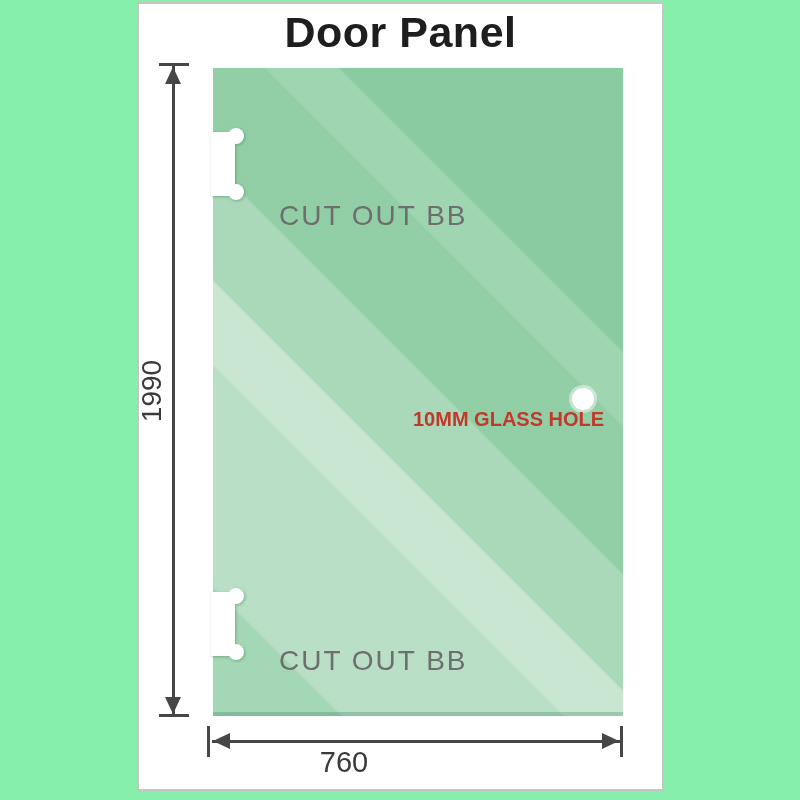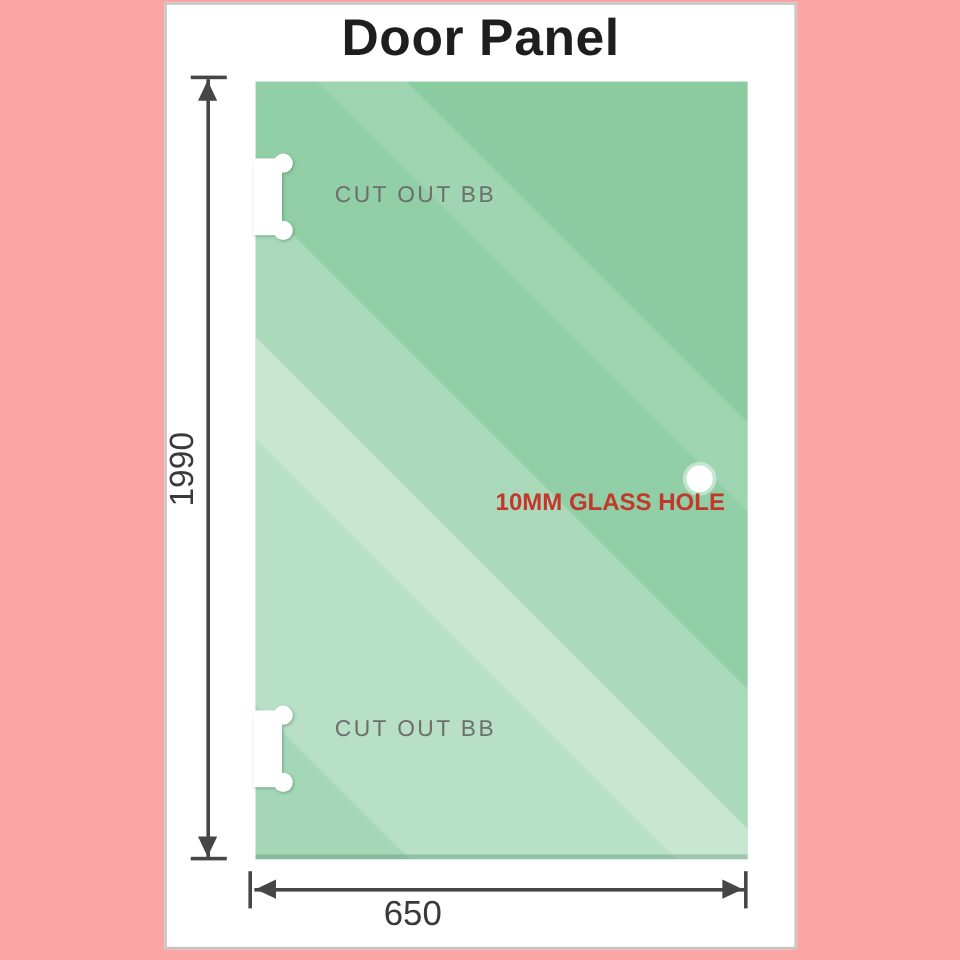--- a/index.html
+++ b/index.html
@@ -1,17 +1,17 @@
 <!DOCTYPE html>
 <html><head>
 <meta charset="utf-8">
 <style>
   html,body{margin:0;padding:0;background:#fff;}
   .stage{
-    position:relative;width:800px;height:800px;background:#fca5a5;
+    position:relative;width:800px;height:800px;background:#86efac;
     font-family:"Liberation Sans",sans-serif;overflow:hidden;
   }
   
   .frame{
     position:absolute;left:137px;top:2px;width:527px;height:789px;
     background:#ffffff;border:2px solid #c5c5c5;box-sizing:border-box;
   }
   .diagram-title{
     position:absolute;left:137px;top:8px;width:527px;
     text-align:center;font-size:43px;font-weight:bold;color:#1e1e1e;
@@ -38,22 +38,22 @@
   
   .cutout{position:absolute;left:-2px;width:34px;height:64px;
     filter:drop-shadow(1px 1px 1.5px rgba(55,115,80,0.45));}
   .cutout-top{top:64px;}
   .cutout-bottom{top:524px;}
   .cutout .body{position:absolute;left:0;top:0;width:24px;height:64px;background:#fff;}
   .cutout .knob{position:absolute;width:16px;height:16px;border-radius:50%;background:#fff;left:17px;}
   .cutout .knob.t{top:-4px;}
   .cutout .knob.b{top:52px;}
   .cutout-label{
-    position:absolute;left:66px;font-size:19px;color:#6e6e6e;
-    letter-spacing:2px;white-space:nowrap;
+    position:absolute;left:66px;font-size:28px;color:#6e6e6e;
+    letter-spacing:2px;white-space:nowrap;margin-top:48px;
   }
   .cutout-label-top{top:84px;}
   .cutout-label-bottom{top:529px;}
   
   .glass-hole{
     position:absolute;left:359px;top:320px;width:22px;height:22px;
     border-radius:50%;background:#ffffff;
     box-shadow:0 0 0 3px rgba(255,255,255,0.45);
   }
   .hole-label{
@@ -123,15 +123,15 @@
   <div class="arrow arrow-up"></div>
   <div class="arrow arrow-down"></div>
   <div class="dim v-cap-bottom"></div>
   <div class="v-label">1990</div>
 
   <div class="dim h-tick-left"></div>
   <div class="dim h-line"></div>
   <div class="arrow arrow-left"></div>
   <div class="arrow arrow-right"></div>
   <div class="dim h-tick-right"></div>
-  <div class="h-label">650</div>
+  <div class="h-label">760</div>
 
 </div>
 
 </body></html>

